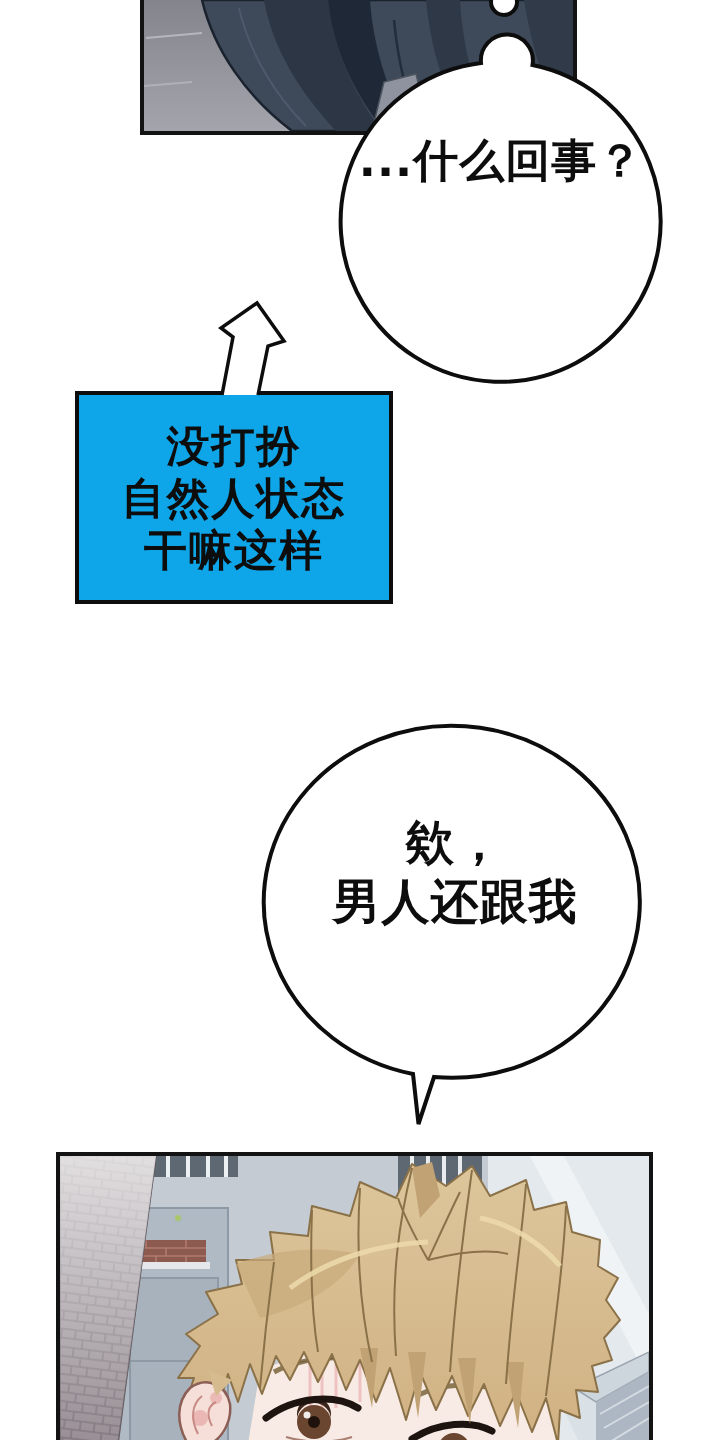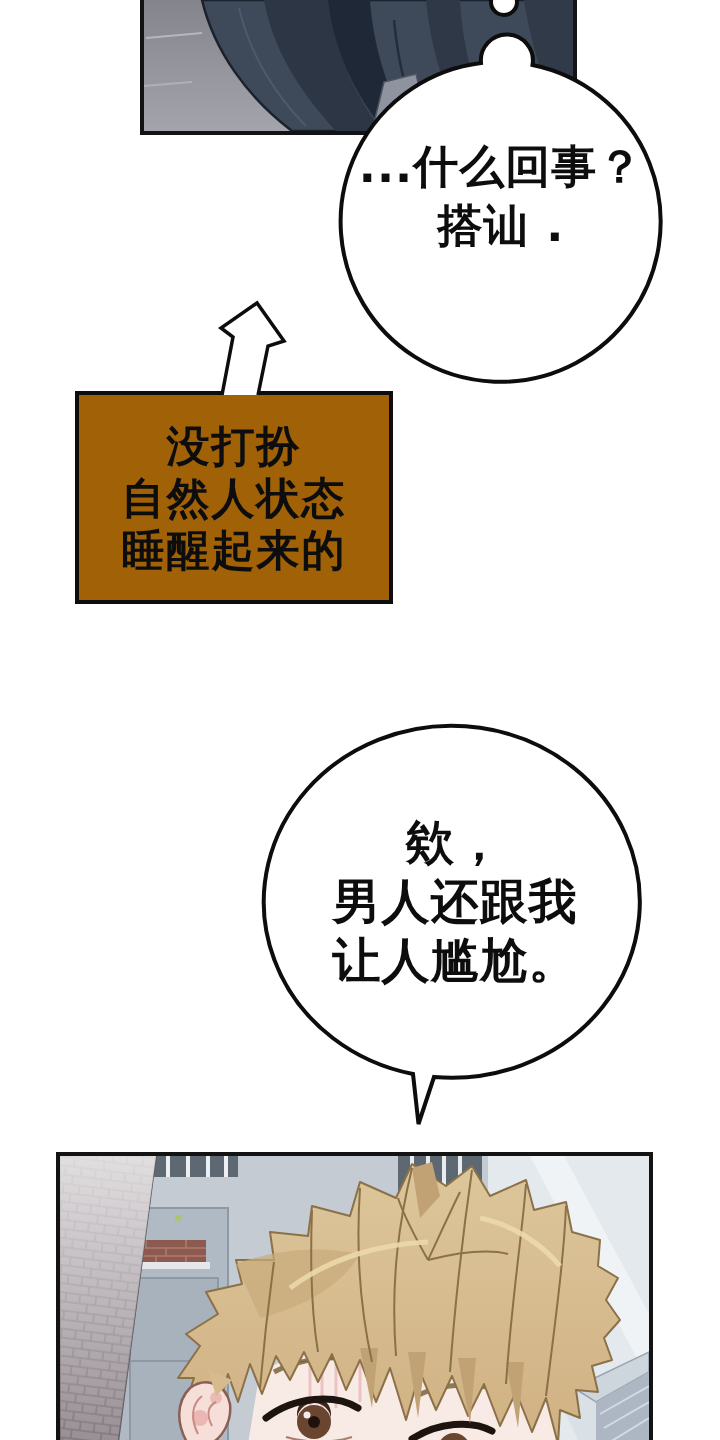--- a/index.html
+++ b/index.html
@@ -7,32 +7,32 @@
     position:relative;width:720px;height:1440px;background:#ffffff;
     overflow:hidden;font-family:"DejaVu Sans",sans-serif;
   }
   .panel{position:absolute;border:4px solid #131313;box-sizing:border-box;background:#fff;overflow:hidden;}
   .panel svg{display:block;}
   #panel-top{left:140px;top:0;width:437px;height:135px;border-top:none;}
   #panel-bottom{left:56px;top:1152px;width:597px;height:292px;border-bottom:none;}
   .overlay{position:absolute;left:0;top:0;z-index:30;pointer-events:none;}
   .caption-box{
     position:absolute;left:75px;top:391px;width:318px;height:213px;
-    border:4px solid #0d0d0d;box-sizing:border-box;background:#a16207;z-index:20;
+    border:4px solid #0d0d0d;box-sizing:border-box;background:#0ea5e9;z-index:20;
     display:flex;flex-direction:column;justify-content:center;align-items:center;
   }
   .caption-box .line{
     font-size:43px;font-weight:700;color:#0d0d0d;line-height:52px;
     letter-spacing:2px;white-space:nowrap;
   }
   .bubble-text{
     position:absolute;z-index:40;text-align:center;color:#0d0d0d;font-weight:700;
   }
   .bubble-text .line{white-space:nowrap;}
-  #thought-text{left:340px;top:131px;width:322px;font-size:45px;line-height:59px;letter-spacing:1px;margin-top:6px;}
+  #thought-text{left:340px;top:131px;width:322px;font-size:45px;line-height:59px;letter-spacing:1px;}
   #speech-text{left:263px;top:813px;width:384px;font-size:48px;line-height:59px;letter-spacing:1px;}
 </style>
 </head>
 <body>
 
 <div class="page">
 
   <div class="panel" id="panel-top">
     <svg width="429" height="131" viewBox="0 0 429 131">
       <defs>
@@ -52,21 +52,21 @@
       <path d="M95 8 C106 55 132 96 162 126" stroke="#4d5a6c" stroke-width="2" fill="none"></path>
       <path d="M250 20 C254 62 262 98 278 128" stroke="#232d3b" stroke-width="2.5" fill="none"></path>
       <path d="M228 131 L240 82 L272 74 L286 131 Z" stroke="#4e5560" stroke-width="1.5" fill="#8e939f"></path>
       <path d="M304 131 L318 96 L352 92 L360 131 Z" fill="#99a0ab" stroke="#565e69" stroke-width="1.5"></path>
     </svg>
   </div>
 
   <div class="caption-box">
     <div class="line">没打扮</div>
     <div class="line">自然人状态</div>
-    <div class="line">睡醒起来的</div>
+    <div class="line">干嘛这样</div>
   </div>
 
   <div class="panel" id="panel-bottom">
     <svg width="589" height="288" viewBox="0 0 589 288">
       <defs>
         <linearGradient id="skyG" x1="0" y1="0" x2="0" y2="1">
           <stop offset="0" stop-color="#f0f3f6"></stop>
             <stop offset="1" stop-color="#dbe2e8"></stop>
         </linearGradient>
         <linearGradient id="hazeG" x1="0" y1="0" x2="0" y2="1">
@@ -179,22 +179,20 @@
 
     <circle cx="504" cy="2" r="13" fill="#ffffff" stroke-width="4" stroke="#0d0d0d"></circle>
 
     <path d="M 222 395 L 233 337 L 221 328 L 257 303 L 284 341 L 268 346 L 258 395" fill="#ffffff" stroke-width="3.5" stroke-linejoin="miter" stroke="#0d0d0d"></path>
 
     <path d="M 413 1074 A 188 176 0 1 1 434 1077 L 418.5 1124 Z" fill="#ffffff" stroke-width="4" stroke-linejoin="miter" stroke="#0d0d0d"></path>
   </svg>
 
   <div class="bubble-text" id="thought-text">
     <div class="line">...什么回事？</div>
-    <div class="line">搭讪 .</div>
   </div>
 
   <div class="bubble-text" id="speech-text">
     <div class="line">欸，</div>
     <div class="line">男人还跟我</div>
-    <div class="line">让人尴尬。</div>
   </div>
 
 </div>
 
 </body></html>

